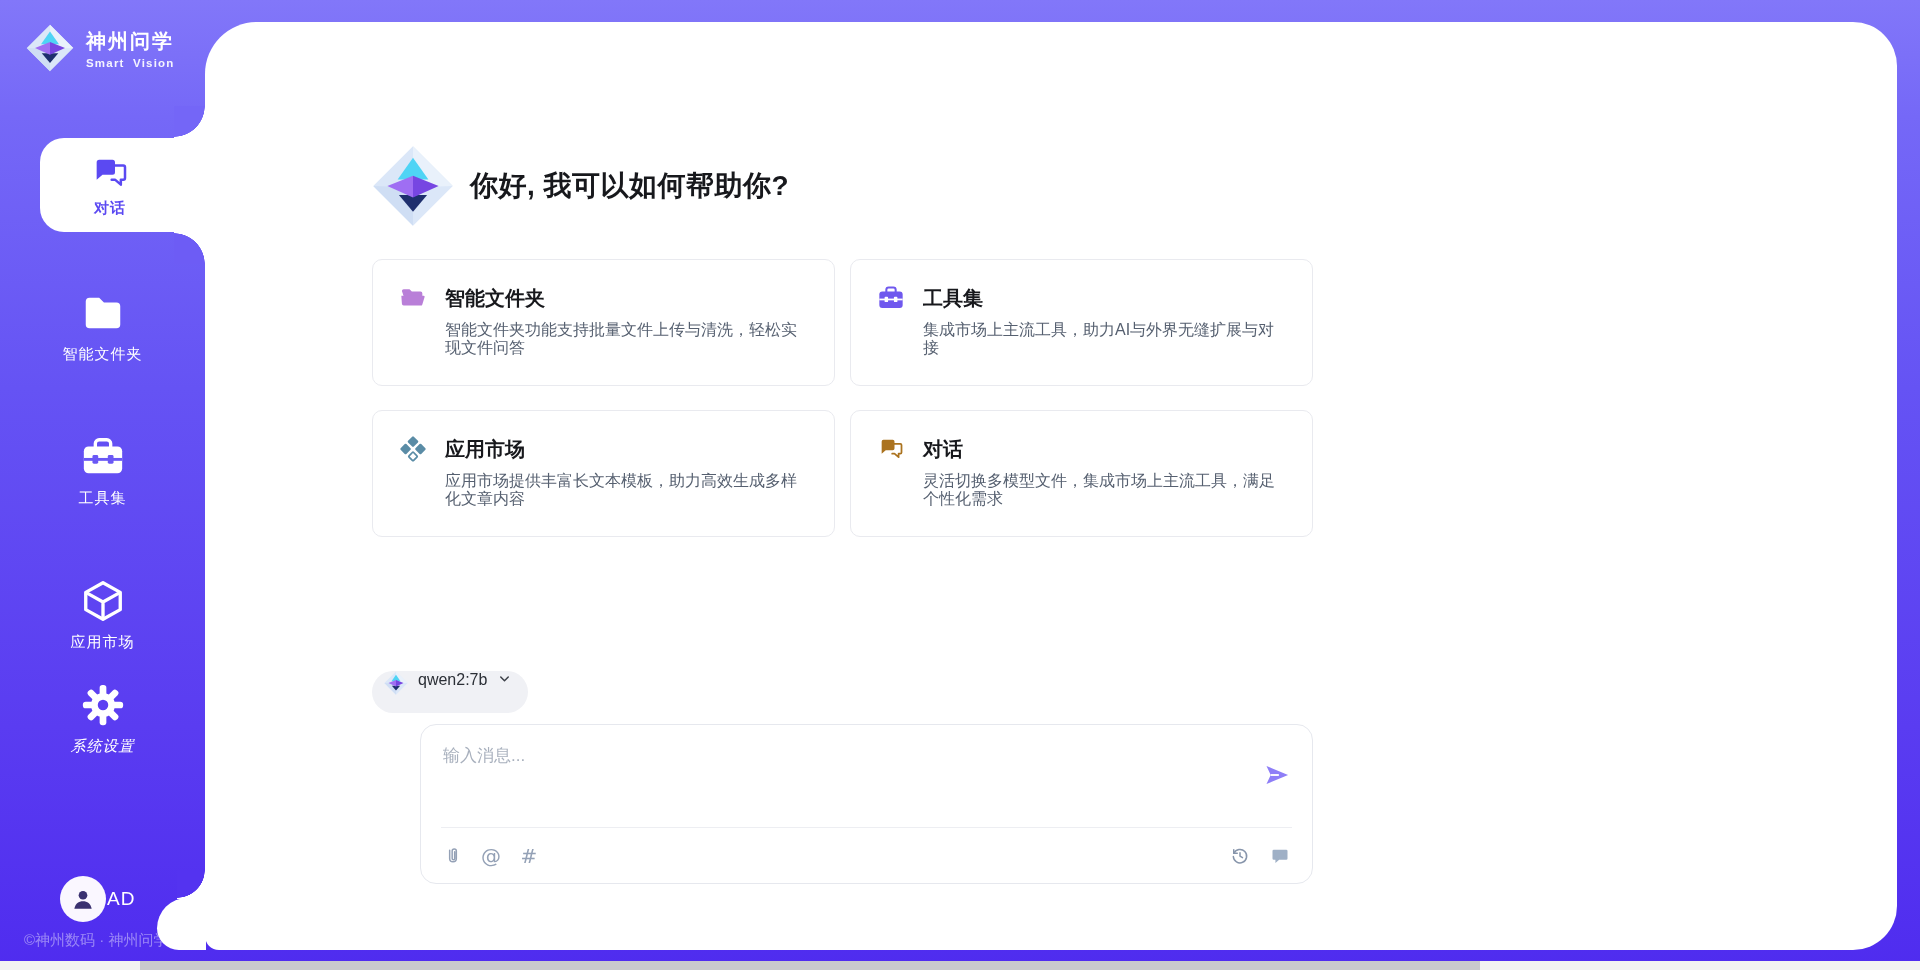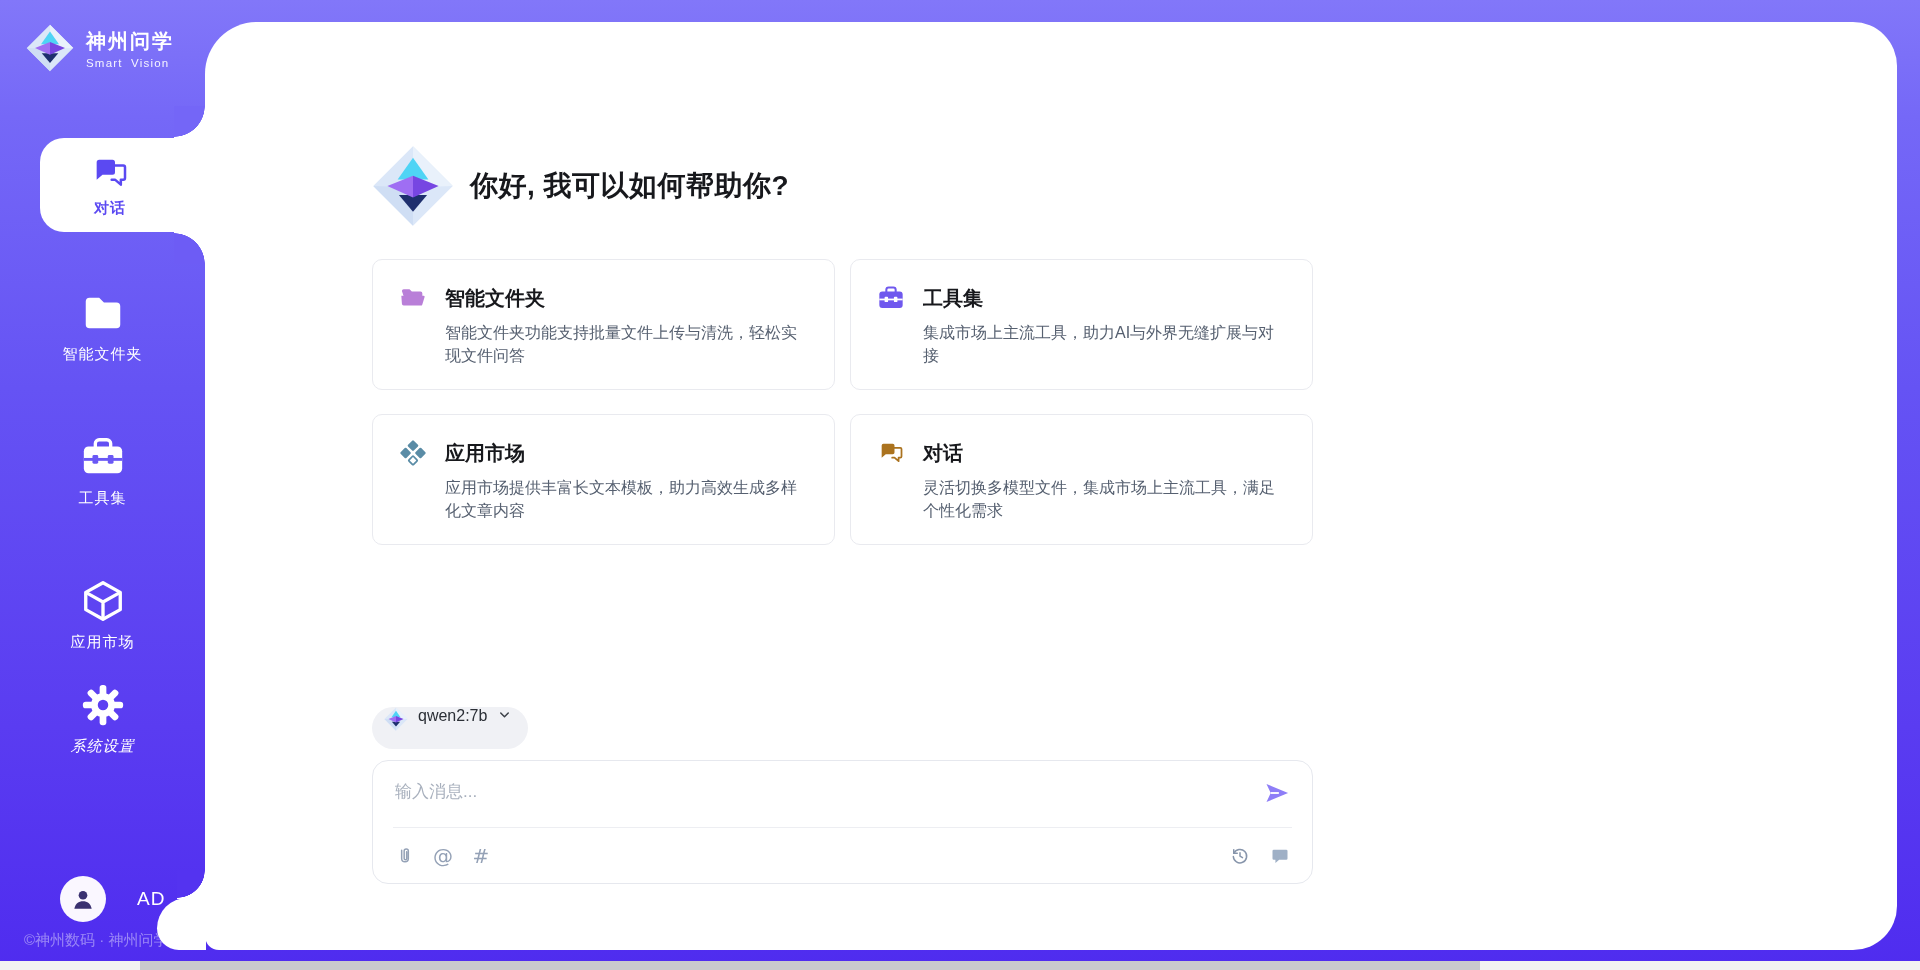--- a/index.html
+++ b/index.html
@@ -19,71 +19,71 @@
     background:#fff; border-radius:36px 0 0 26px; }
   .flare-curve { position:absolute; left:177px; top:870px; width:29px; height:29px;
     background: radial-gradient(circle 29px at 0 0, #5433f0 0 27.5px, #fff 28px); }
 
   
   .sidebar { position:absolute; left:0; top:0; width:205px; height:970px; }
 
   .brand { position:absolute; left:26px; top:24px; display:flex; align-items:center; gap:12px; }
   .brand svg { width:48px; height:48px; }
   .brand-name { color:#fff; font-size:20px; font-weight:700; letter-spacing:2px; }
-  .brand-sub  { color:rgba(255,255,255,.92); font-size:11.5px; letter-spacing:1.2px; word-spacing:4px; margin-top:2px; }
+  .brand-sub  { color:rgba(255,255,255,.92); font-size:11.5px; letter-spacing:1.2px; word-spacing:4px; margin-top:2px;font-weight:bold; }
 
   .nav-item { position:absolute; left:0; width:205px; display:flex; flex-direction:column;
     align-items:center; gap:9px; color:#fff; cursor:pointer; }
   .nav-item svg { width:46px; height:46px; }
   .nav-label { font-size:15px; letter-spacing:1px; }
 
   .nav-active { left:40px; top:138px; width:166px; height:94px; background:#fff;
     border-radius:24px 0 0 24px; color:#5b49f2; justify-content:center; gap:6px; padding-right:26px; }
   .nav-active svg { width:40px; height:40px; }
   .nav-active .nav-label { font-weight:600; }
   .tab-curve-top { position:absolute; left:174px; top:106px; width:32px; height:32px;
     background: radial-gradient(circle 32px at 0 0, #7466f7 0 30.5px, #fff 31px); }
   .tab-curve-bottom { position:absolute; left:174px; top:232px; width:32px; height:32px;
     background: radial-gradient(circle 32px at 0 100%, #6d5cf5 0 30.5px, #fff 31px); }
 
   .ni-folder { top:290px; } .ni-tools { top:434px; } .ni-market { top:578px; } .ni-settings { top:682px;font-style:italic; }
 
-  .user-row { position:absolute; left:60px; top:876px; display:flex; align-items:center; gap:31px; cursor:pointer; }
+  .user-row { position:absolute; left:60px; top:876px; display:flex; align-items:center; gap:1px; cursor:pointer; }
   .avatar { width:46px; height:46px; border-radius:50%; background:#faf7ff; display:flex;
     align-items:center; justify-content:center; }
   .avatar svg { width:26px; height:26px; color:#3a3170; }
   .user-name { color:#fff; font-size:19px; letter-spacing:1px; }
   .copyright { position:absolute; left:24px; top:931px; color:rgba(255,255,255,.42); font-size:15px; }
 
   
   .content { position:absolute; inset:0; display:flex; flex-direction:column;
     width:941px; left:372px; padding-top:145px; height:928px; }
 
   .greeting { display:flex; align-items:center; gap:16px; }
   .greeting svg { width:82px; height:82px; }
   .greeting h1 { font-size:28px; font-weight:700; color:#17181c; letter-spacing:.5px;text-align:right; }
 
   .cards { margin-top:32px; display:grid; grid-template-columns:463px 463px; gap:24px 15px; }
   .card { background:#fff; border:1px solid #e9eaef; border-radius:10px; padding:24px 26px 22px 26px;
     min-height:127px; cursor:pointer; }
   .card-head { display:flex; align-items:center; gap:18px; }
   .card-head svg { width:28px; height:28px; flex:0 0 auto; }
   .card-title { font-size:20px; font-weight:700; color:#17181c; }
-  .card-desc { margin:9px 0 0 46px; font-size:16px; line-height:23px; color:#566070; }
+  .card-desc { margin:9px 0 0 46px; font-size:16px; line-height:18px; color:#566070; }
 
   .grow { flex:1; }
 
   .model-pill { display:flex; align-items:flex-start; gap:10px; width:max-content; height:42px;
     background:#f0f1f5; border-radius:22px; padding:0 16px 0 12px; cursor:pointer; }
   .model-pill svg.logo { width:24px; height:24px; }
   .model-name { font-size:16px; color:#2b2f36; }
   .model-pill svg.chev { width:15px; height:15px; color:#3c4048; }
 
-  .composer { margin-top:11px; margin-bottom:44px; height:124px; border:1px solid #e6e8ee;
-    border-radius:16px; background:#fff; display:flex; flex-direction:column; }
+  .composer { margin-top:11px; margin-bottom:44px; height:160px; border:1px solid #e6e8ee;
+    border-radius:16px; background:#fff; display:flex; flex-direction:column;margin-left:48px; }
   .composer-top { flex:1; display:flex; align-items:stretch; }
   .composer textarea { flex:1; border:0; outline:none; resize:none; background:transparent;
     padding:19px 0 0 22px; font-size:17px; font-family:inherit; color:#333; }
   .composer textarea::placeholder { color:#a8b0bd; }
   .send-btn { align-self:center; margin-right:20px; width:30px; height:30px; border:0; background:none;
     color:#8e7ef7; cursor:pointer; padding:0; }
   .send-btn svg { width:28px; height:28px; }
   .composer-divider { height:1px; background:#edeef2; margin:0 20px; }
   .composer-bottom { height:55px; display:flex; align-items:center; padding:0 20px; }
   .tool-ic { display:flex; align-items:center; justify-content:center; width:24px; height:24px;

